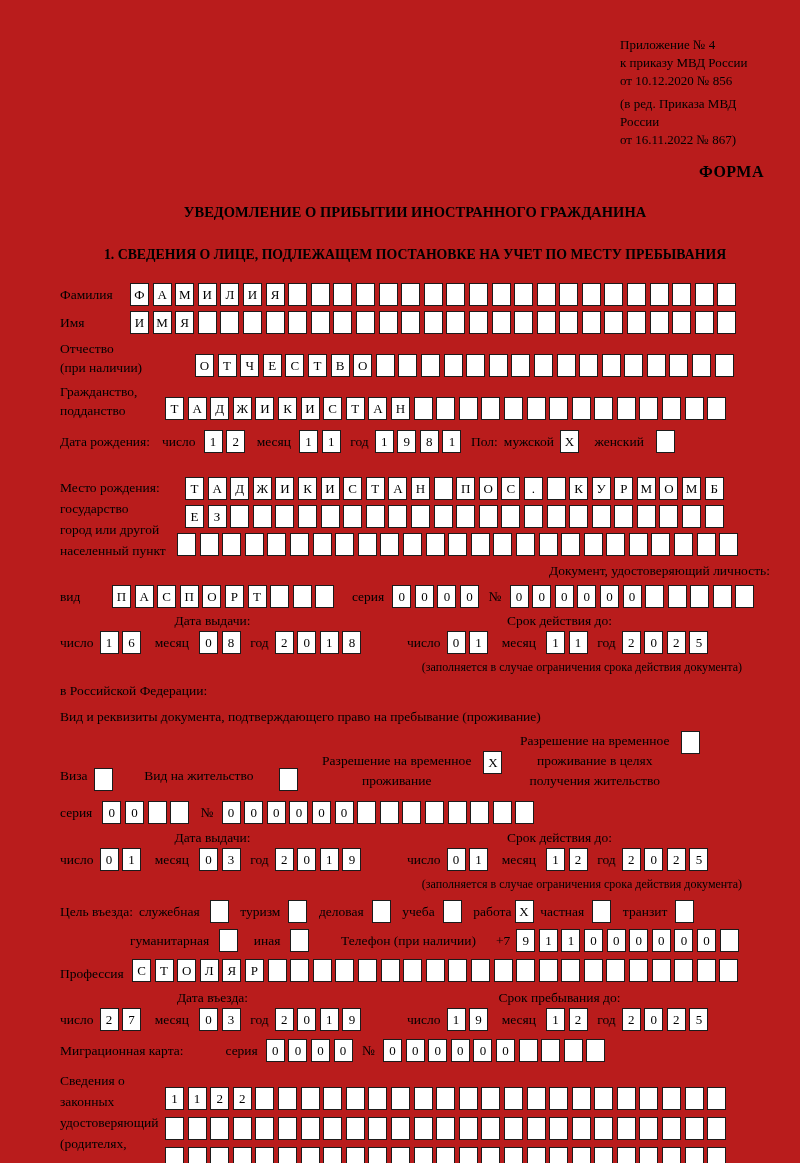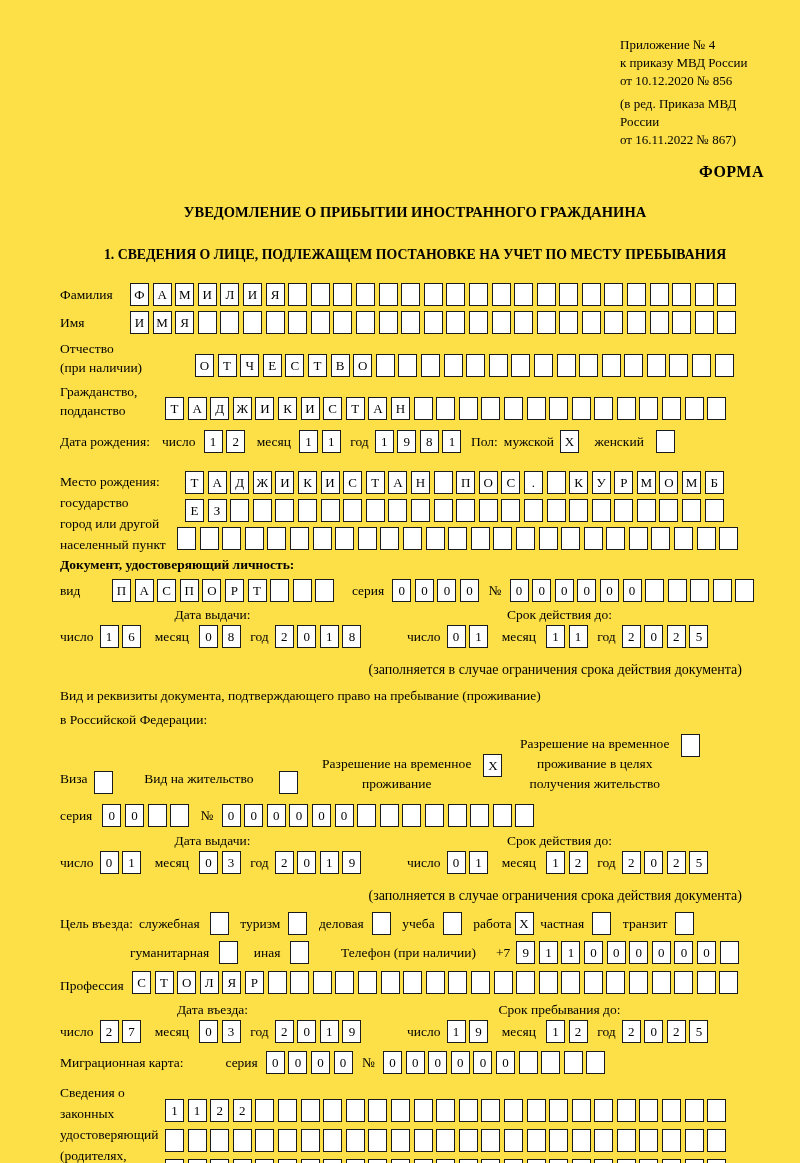--- a/index.html
+++ b/index.html
@@ -1,21 +1,21 @@
 <!DOCTYPE html>
 <html><head>
 <meta charset="utf-8">
 <style>
   html,body{margin:0;padding:0;background:#ffffff;}
   .page{
     position:relative;
     width:800px;height:1163px;
     box-sizing:border-box;
     padding:36px 30px 0 60px;
-    background:#fde047;
+    background:#b91c1c;
     color:#000;
     font-family:"Liberation Serif","DejaVu Serif",serif;
     font-size:13.5px;
     overflow:hidden;
   }
   .appendix{margin-left:560px;line-height:18px;font-size:13px;}
   .appendix .amend{margin-top:5px;}
   .forma{font-weight:bold;text-align:right;margin:14px 6px 0 0;font-size:16px;letter-spacing:.5px;}
   .title{margin-top:20px;text-align:center;font-weight:bold;font-size:14.5px;line-height:22px;}
   .title-blank{display:inline-block;width:56px;border-bottom:2px solid #3a3a3a;height:10px;margin-left:10px;}
@@ -31,27 +31,27 @@
   .cell{
     display:inline-flex;flex:none;justify-content:center;align-items:center;
     width:19px;height:23px;box-sizing:border-box;
     border:1.6px solid #1b1b1b;margin-right:3.6px;
     font-size:13px;line-height:1;background:#fff;
   }
   .ml6{margin-left:6px;}.ml8{margin-left:8px;}.ml10{margin-left:10px;}.ml12{margin-left:12px;}
   .ml14{margin-left:14px;}.ml20{margin-left:20px;}.ml28{margin-left:28px;}
   .twolines{line-height:19px;}
   .stack{line-height:21px;}
-  .center-bold{text-align:left;font-weight:bold;margin:10px 0 6px 0;}
+  .center-bold{text-align:right;font-weight:normal;margin:10px 0 6px 0;}
   .date-pair{display:flex;margin-top:8px;}
   .date-group{flex:none;}
   .date-group.rightg{margin-left:42px;}
   .dg-label{text-align:center;margin-bottom:2px;}
   .dg-fields{display:flex;align-items:center;}
-  .note{font-size:14px;margin-top:14px;}
+  .note{font-size:12px;margin-top:6px;}
   .note.rightal{text-align:right;margin-right:28px;}
   .plain{margin:8px 0 4px 0;}
   .chk-group{display:flex;align-items:flex-start;flex:none;}
   .chk-label-multi{text-align:center;line-height:20px;}
   .cells-col .cells{margin-bottom:5px;display:flex;}
 </style>
 </head>
 <body>
 
 <div class="page">
@@ -198,21 +198,21 @@
         <span class="cell"></span>
         <span class="cell"></span>
         <span class="cell"></span>
         <span class="cell"></span>
         <span class="cell"></span>
         <span class="cell"></span>
         <span class="cell"></span>
       </span>
   </div>
 
-  <div class="frow" style="margin-bottom:18px;">
+  <div class="frow" style="margin-bottom:24px;">
     <span class="lbl">Дата рождения:</span>
     <span class="lbl ml12">число</span>
     <span class="cells ml8">
         <span class="cell">1</span>
         <span class="cell">2</span>
       </span>
     <span class="lbl ml8">месяц</span>
     <span class="cells ml8">
         <span class="cell">1</span>
         <span class="cell">1</span>
@@ -401,22 +401,22 @@
             <span class="cell">2</span>
             <span class="cell">0</span>
             <span class="cell">2</span>
             <span class="cell">5</span>
           </span>
       </div>
     </div>
   </div>
   <div class="note rightal">(заполняется в случае ограничения срока действия документа)</div>
 
+  <div class="plain">в Российской Федерации:</div>
   <div class="plain" style="margin-top:10px;">Вид и реквизиты документа, подтверждающего право на пребывание (проживание)</div>
-  <div class="plain">в Российской Федерации:</div>
 
   <div class="frow start" style="margin-top:6px;">
     <span class="chk-group">
       <span class="lbl">Виза</span>
       <span class="cell ml6"></span>
     </span>
     <span class="chk-group ml28">
       <span class="lbl">Вид на жительство</span>
       <span class="cell" style="margin-left:26px;"></span>
     </span>

